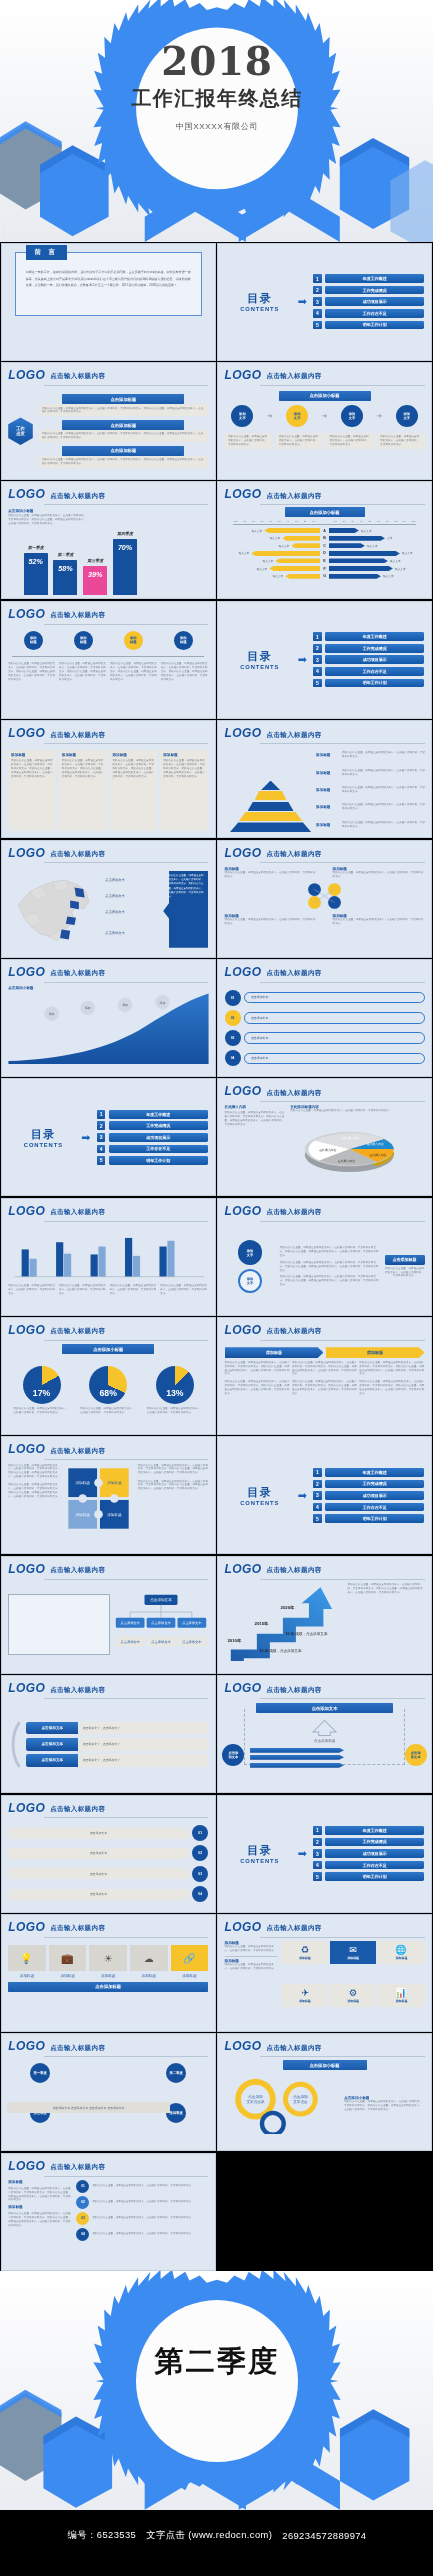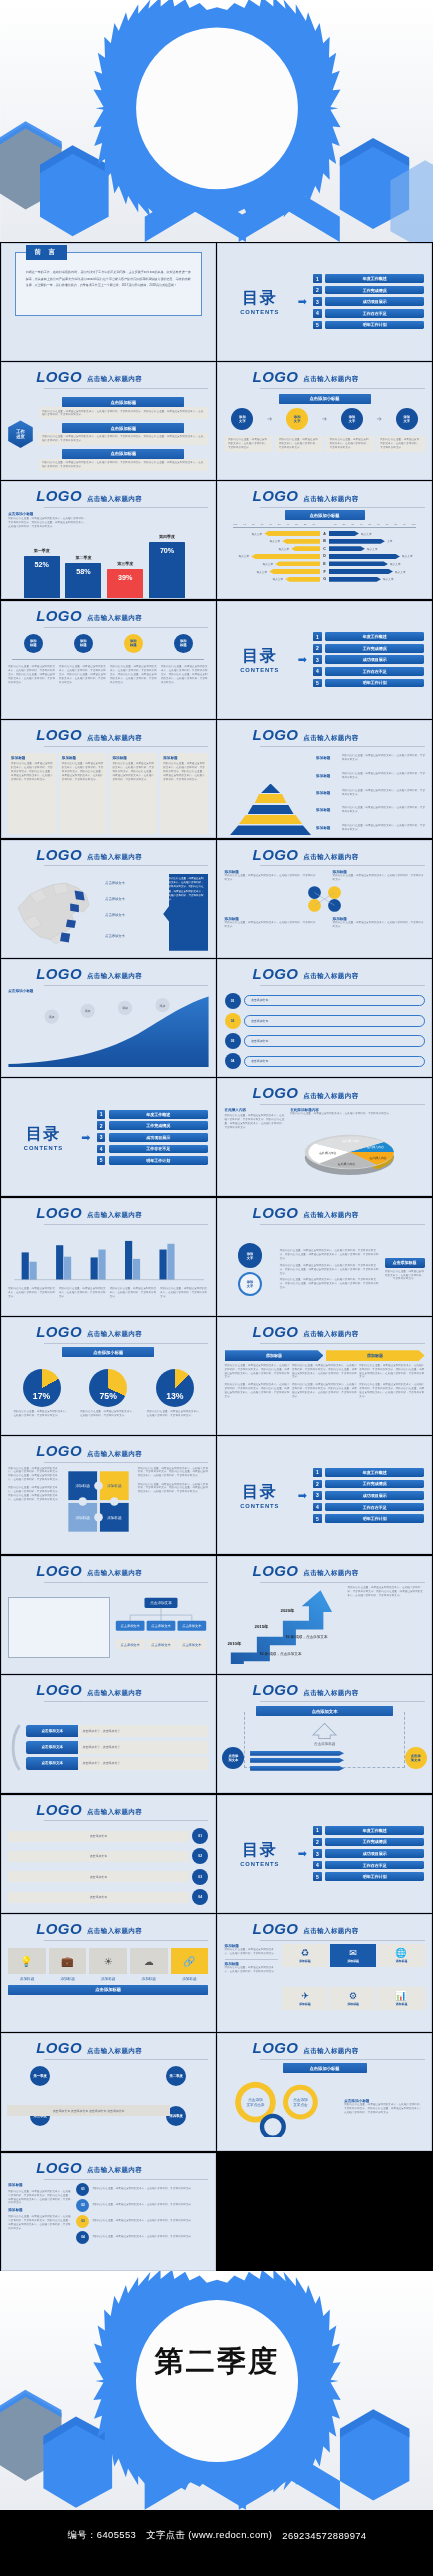--- a/index.html
+++ b/index.html
@@ -38,56 +38,56 @@
   .close-time { margin-top:5.8px; font-size:8px; color:#2f6fd0; letter-spacing:0.7px; }
 
   
   .grid { display:flex; flex-wrap:wrap; background:#000; }
   .slide {
     width:215px; height:118px; margin:0.7px;
     background:#dfe7f2; position:relative; overflow:hidden;
     border:0.7px solid #c2cedd;
   }
   .s-head { display:flex; align-items:flex-end; gap:5px; padding:5px 5.8px 0 6.5px; }
-  .s-logo { font-size:15px; font-weight:bold; color:#15509e; letter-spacing:0.4px; font-style:italic;margin-left:28px; }
+  .s-logo { font-size:12px; font-weight:bold; color:#15509e; letter-spacing:0.4px; font-style:italic; }
   .s-title { font-size:6.5px; font-weight:bold; color:#15509e; letter-spacing:0.4px; padding-bottom:0.7px; }
   .s-rule { height:0.7px; background:#b9c4d4; margin:2.9px 6.5px 0 42px; }
   .s-body { position:relative; padding:3.6px 6.5px; height:91px; }
   .tiny { font-size:2.5px; color:#6b7687; line-height:1.55; letter-spacing:0.1px; }
   .tiny2 { font-size:2.9px; color:#5a6575; line-height:1.5; }
   .lbl { font-size:3.6px; color:#15509e; font-weight:bold; }
 
   .pill { background:linear-gradient(#2d72c4,#15509e); color:#fff; text-align:center;
           border-radius:1.4px; font-size:4px; font-weight:bold; padding:2.2px 0; }
   .cap { background:linear-gradient(#2d72c4,#1a5aab); color:#fff; font-size:4.3px;
          font-weight:bold; text-align:center; padding:2.5px 0; border-radius:0.7px; }
 
   
   .toc { display:flex; align-items:center; height:100%; padding:0 7.2px; }
   .toc-l { width:69px; text-align:center; }
-  .toc-cn { font-size:16px; font-weight:bold; color:#15509e; letter-spacing:1.4px; }
+  .toc-cn { font-size:11px; font-weight:bold; color:#15509e; letter-spacing:1.4px; }
   .toc-en { font-size:5.8px; font-weight:bold; color:#15509e; letter-spacing:0.9px; }
   .toc-arrow { width:16px; text-align:center; font-size:11px; color:#1a64c0; line-height:1; }
   .toc-r { flex:1; display:flex; flex-direction:column; gap:2.9px; padding-left:2.9px; }
   .toc-row { display:flex; align-items:center; gap:3.6px; }
   .toc-num { width:8.7px; height:8.7px; background:linear-gradient(#2d72c4,#15509e); color:#fff;
              font-size:5px; font-weight:bold; display:flex; align-items:center; justify-content:center; border-radius:0.7px;}
   .toc-bar { flex:1; height:8.7px; background:linear-gradient(#2f78cc,#1356a6); border-radius:1.4px;
              color:#fff; font-size:4px; font-weight:bold; display:flex; align-items:center; justify-content:center; }
 
   
   .fw-box { margin:8.7px 13px 0 13px; border:0.7px solid #5b8fd0; background:#eef3fa;
             height:64px; position:relative; padding:16px 10px 5.8px 10px; }
   .fw-tag { position:absolute; top:-8px; left:10px; background:#1a5aab; color:#fff;
             font-size:6.5px; font-weight:bold; letter-spacing:2.9px; padding:2.9px 8.7px; }
   .fw-text { font-size:3px; color:#4a5565; line-height:2.1; text-align:justify; }
 
   
   .bars { position:absolute; bottom:1.4px; left:22px; display:flex; align-items:flex-end; gap:5.8px; }
-  .bar { width:36px; position:relative; border-radius:0.7px 0.7px 0 0; }
+  .bar { width:24px; position:relative; border-radius:0.7px 0.7px 0 0;font-style:italic; }
   .bar .v { position:absolute; top:4.3px; left:0; right:0; text-align:center; color:#fff; font-size:7.2px; font-weight:bold; }
   .bar .c { position:absolute; top:-8px; left:-4.3px; right:-4.3px; text-align:center; font-size:4px; color:#333; font-weight:bold; }
 
   
   .bf-axis { display:flex; justify-content:space-between; font-size:2.5px; color:#6b7687; padding:0 8.7px; }
   .bf-row { display:flex; align-items:center; height:6.5px; margin-bottom:1.1px; }
   .bf-left { flex:1; display:flex; justify-content:flex-end; align-items:center; gap:2.2px; }
   .bf-right { flex:1; display:flex; align-items:center; gap:2.2px; }
   .bf-k { width:8.7px; text-align:center; font-size:3.6px; color:#333; font-weight:bold; }
   .bf-bl { height:5px; background:#f6c32a; clip-path:polygon(4.3px 0,100% 0,100% 100%,4.3px 100%,0 50%); }
@@ -154,20 +154,25 @@
       <polygon points="540,250 588,222 640,250 640,320 588,347 540,320" fill="#7fb0ee" opacity=".6"></polygon>
 
       <polygon points="200,300 270,258 340,300 340,335 270,293 200,335" fill="#3b8bf0"></polygon>
       <polygon points="330,300 400,258 470,300 470,335 400,293 330,335" fill="#3b8bf0"></polygon>
 
       <g transform="translate(300,150)">
         <path d="M0,-140 L14,-136 L24,-146 L38,-139 L44,-151 L59,-141 L62,-154 L78,-141 L78,-154 L95,-138 L92,-151 L109,-131 L109,-144 L123,-121 L126,-133 L136,-107 L142,-118 L147,-90 L156,-99 L155,-70 L165,-77 L159,-48 L170,-52 L160,-25 L171,-26 L157,-2 L168,0 L157,2 L171,26 L160,25 L170,52 L159,48 L165,77 L155,70 L156,99 L147,90 L142,118 L136,107 L126,133 L123,121 L109,144 L109,131 L92,151 L95,138 L78,154 L78,141 L62,154 L59,141 L44,151 L38,139 L24,146 L14,136 L0,140 L-14,136 L-24,146 L-38,139 L-44,151 L-59,141 L-62,154 L-78,141 L-78,154 L-95,138 L-92,151 L-109,131 L-109,144 L-123,121 L-126,133 L-136,107 L-142,118 L-147,90 L-156,99 L-155,70 L-165,77 L-159,48 L-170,52 L-160,25 L-171,26 L-157,2 L-168,0 L-157,-2 L-171,-26 L-160,-25 L-170,-52 L-159,-48 L-165,-77 L-155,-70 L-156,-99 L-147,-90 L-142,-118 L-136,-107 L-126,-133 L-123,-121 L-109,-144 L-109,-131 L-92,-151 L-95,-138 L-78,-154 L-78,-141 L-62,-154 L-59,-141 L-44,-151 L-38,-139 L-24,-146 L-14,-136 Z" fill="#3b8bf0"></path>
         <circle cx="0" cy="0" r="112" fill="#fcfcfd"></circle>
       </g>
     </svg>
+    <div class="cover-inner" style="top:38px;">
+      <div class="cover-year">2018</div>
+      <div class="cover-title">工作汇报年终总结</div>
+      <div class="cover-sub">中国XXXXX有限公司</div>
+    </div>
   </div>
 
   <div class="grid">
 
     <div class="slide">
       <div class="fw-box">
         <div class="fw-tag">前 言</div>
         <div class="fw-text">回顾这一年的工作，在取得成绩的同时，我们也找到了工作中的不足和问题，主要反映于xx及xxx的风格、定型还有待进一步探索，尤其是网上的公司产品库充分体现我们xxxxx和我们这个平台能为客户提供良好的商机和快捷方便的信息、导航的功能发挥，展望新的一年，我们将继续努力，力争各项工作更上一个新台阶。2017我们所向披靡，2018我们勇往直前！</div>
       </div>
     </div>
@@ -282,21 +287,21 @@
         </div>
         <div class="bars">
           <div class="bar" style="height:42px;background:#15509e;">
             <div class="c">第一季度</div>
             <div class="v">52%</div>
           </div>
           <div class="bar" style="height:35px;background:#15509e;">
             <div class="c">第二季度</div>
             <div class="v">58%</div>
           </div>
-          <div class="bar" style="height:29px;background:#ef4444;">
+          <div class="bar" style="height:29px;background:#ec4899;">
             <div class="c">第三季度</div>
             <div class="v">39%</div>
           </div>
           <div class="bar" style="height:56px;background:#15509e;">
             <div class="c">第四季度</div>
             <div class="v">70%</div>
           </div>
         </div>
       </div>
     </div>
@@ -790,21 +795,21 @@
           <div class="s-title">点击输入标题内容</div>
         </div>
       <div class="s-rule"></div>
       <div class="s-body">
         <div class="cap" style="width:46%;margin:0 auto;">点击添加小标题</div>
         <div class="pies">
           <div class="pie" style="background:conic-gradient(#f6c32a 0 17%, #15509e 17% 100%);">
             <div class="pv">17%</div>
           </div>
           <div class="pie" style="background:conic-gradient(#f6c32a 0 32%, #15509e 32% 100%);">
-            <div class="pv">75%</div>
+            <div class="pv">68%</div>
           </div>
           <div class="pie" style="background:conic-gradient(#f6c32a 0 13%, #15509e 13% 100%);">
             <div class="pv">13%</div>
           </div>
         </div>
         <div style="display:flex;justify-content:space-around;margin-top:2.9px;">
           <div class="tiny" style="width:28%">您的内容打在这里，或者通过复制您的文本后，在此框中选择粘贴，并选择只保留文字。</div>
           <div class="tiny" style="width:28%">您的内容打在这里，或者通过复制您的文本后，在此框中选择粘贴，并选择只保留文字。</div>
           <div class="tiny" style="width:28%">您的内容打在这里，或者通过复制您的文本后，在此框中选择粘贴，并选择只保留文字。</div>
         </div>
@@ -1241,19 +1246,19 @@
         <path d="M0,-140 L14,-136 L24,-146 L38,-139 L44,-151 L59,-141 L62,-154 L78,-141 L78,-154 L95,-138 L92,-151 L109,-131 L109,-144 L123,-121 L126,-133 L136,-107 L142,-118 L147,-90 L156,-99 L155,-70 L165,-77 L159,-48 L170,-52 L160,-25 L171,-26 L157,-2 L168,0 L157,2 L171,26 L160,25 L170,52 L159,48 L165,77 L155,70 L156,99 L147,90 L142,118 L136,107 L126,133 L123,121 L109,144 L109,131 L92,151 L95,138 L78,154 L78,141 L62,154 L59,141 L44,151 L38,139 L24,146 L14,136 L0,140 L-14,136 L-24,146 L-38,139 L-44,151 L-59,141 L-62,154 L-78,141 L-78,154 L-95,138 L-92,151 L-109,131 L-109,144 L-123,121 L-126,133 L-136,107 L-142,118 L-147,90 L-156,99 L-155,70 L-165,77 L-159,48 L-170,52 L-160,25 L-171,26 L-157,2 L-168,0 L-157,-2 L-171,-26 L-160,-25 L-170,-52 L-159,-48 L-165,-77 L-155,-70 L-156,-99 L-147,-90 L-142,-118 L-136,-107 L-126,-133 L-123,-121 L-109,-144 L-109,-131 L-92,-151 L-95,-138 L-78,-154 L-78,-141 L-62,-154 L-59,-141 L-44,-151 L-38,-139 L-24,-146 L-14,-136 Z" fill="#3b8bf0"></path>
         <circle cx="0" cy="0" r="112" fill="#fcfcfd"></circle>
       </g>
     </svg>
     <div class="cover-inner" style="top:71px;">
       <div class="close-title">第二季度</div>
     </div>
   </div>
 
   <div class="footer">
-    <span>编号：6405553</span>
+    <span>编号：6523535</span>
     <span>文字点击 (www.redocn.com)</span>
     <span>269234572889974</span>
   </div>
 
 </div>
 
 
 </body></html>

